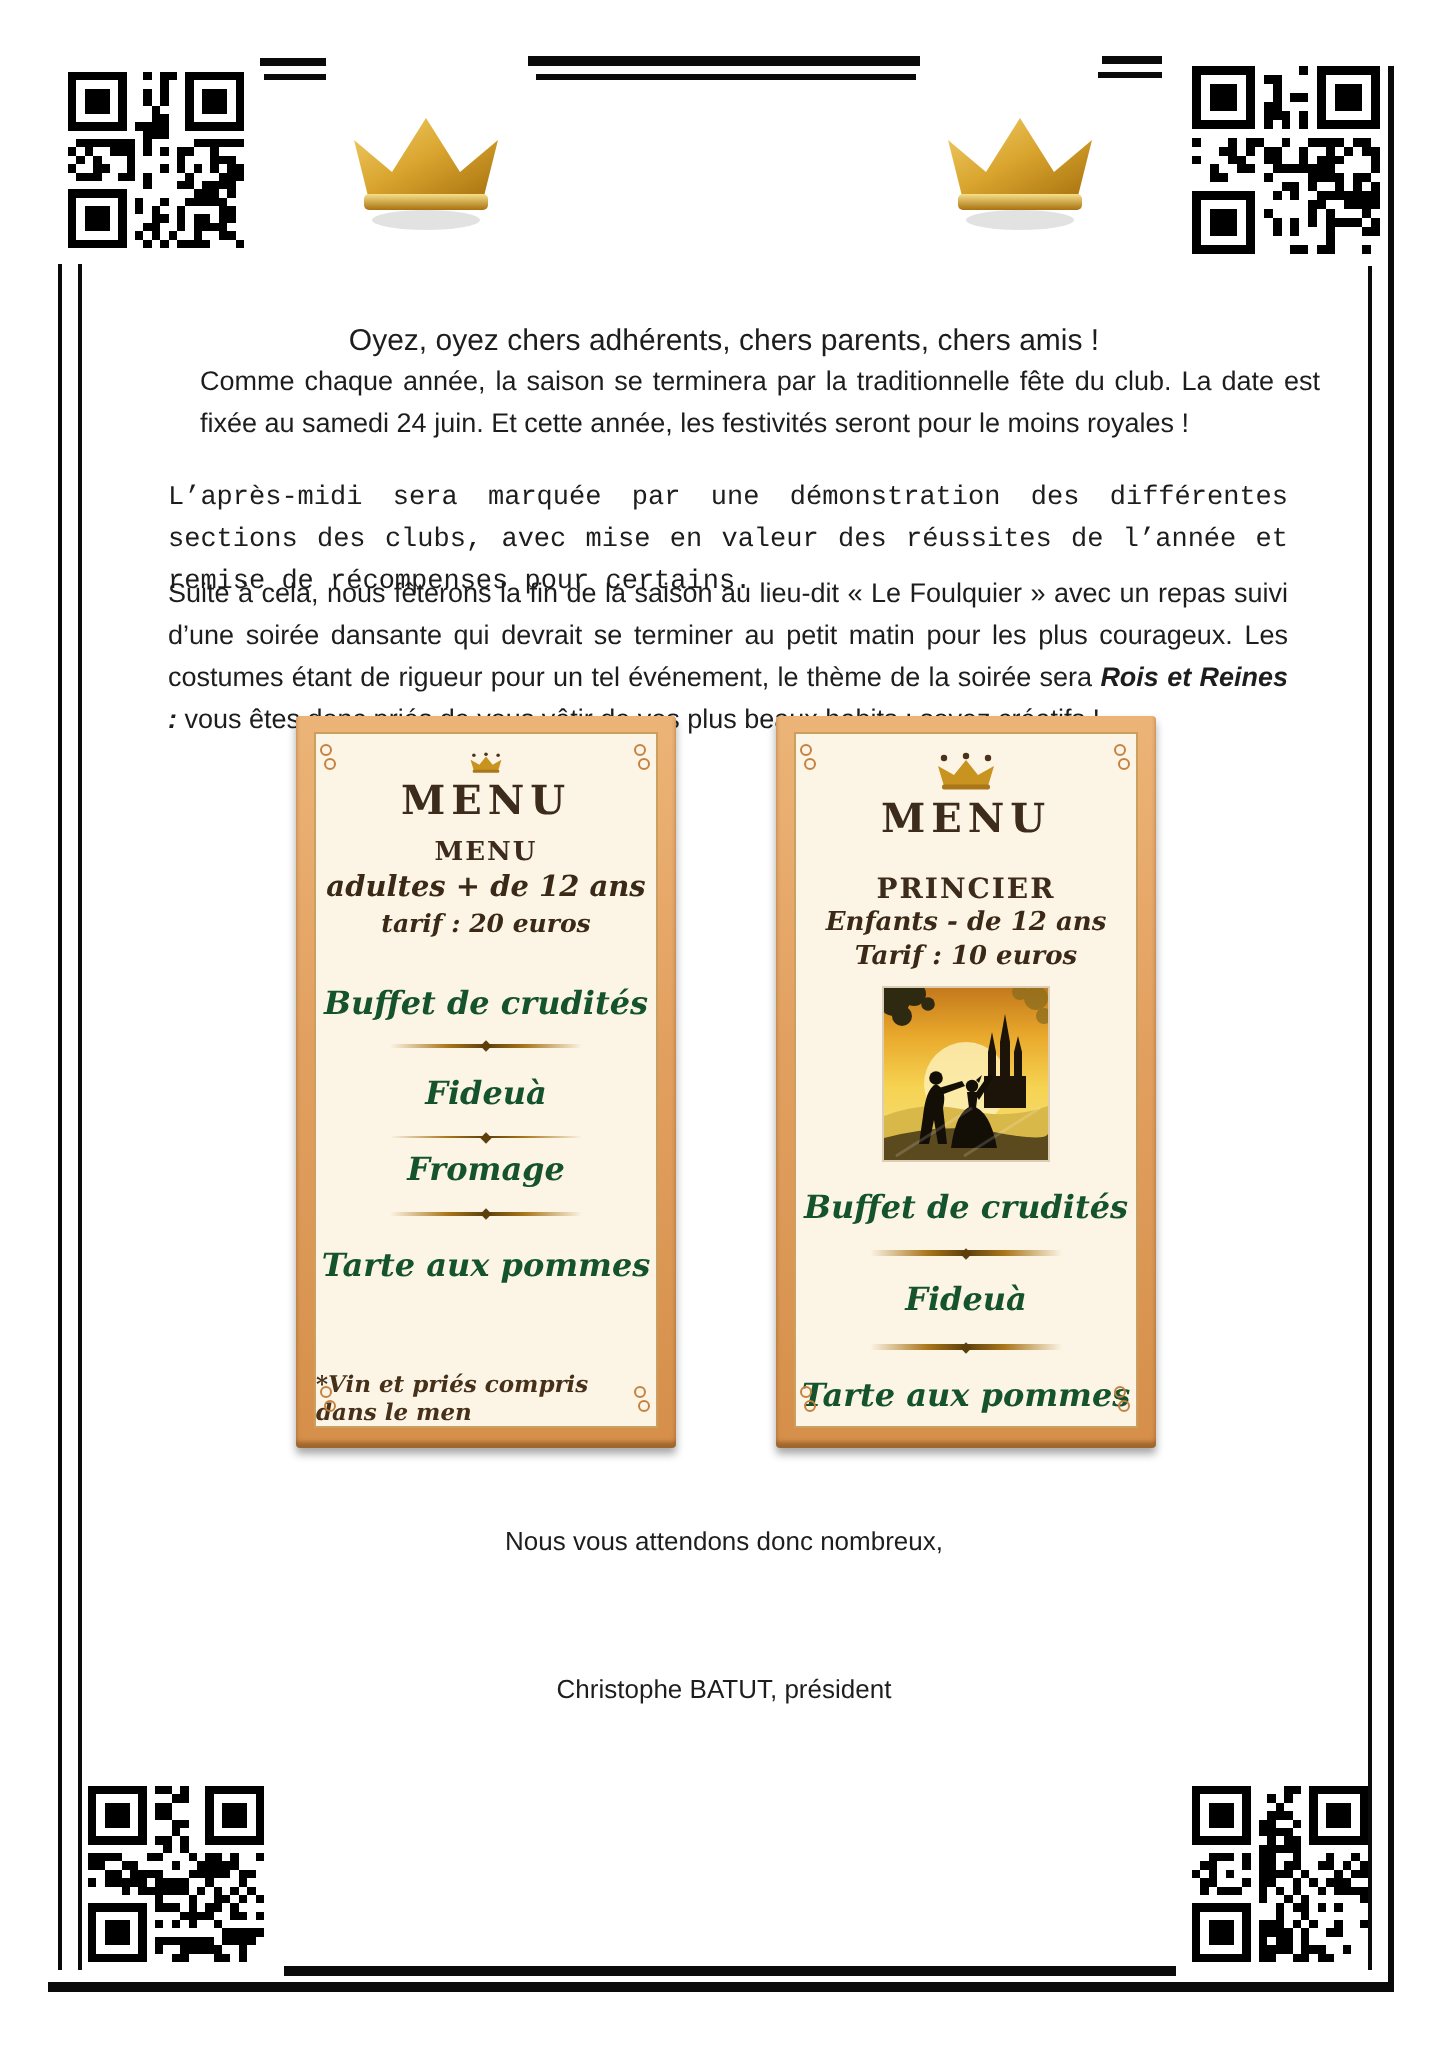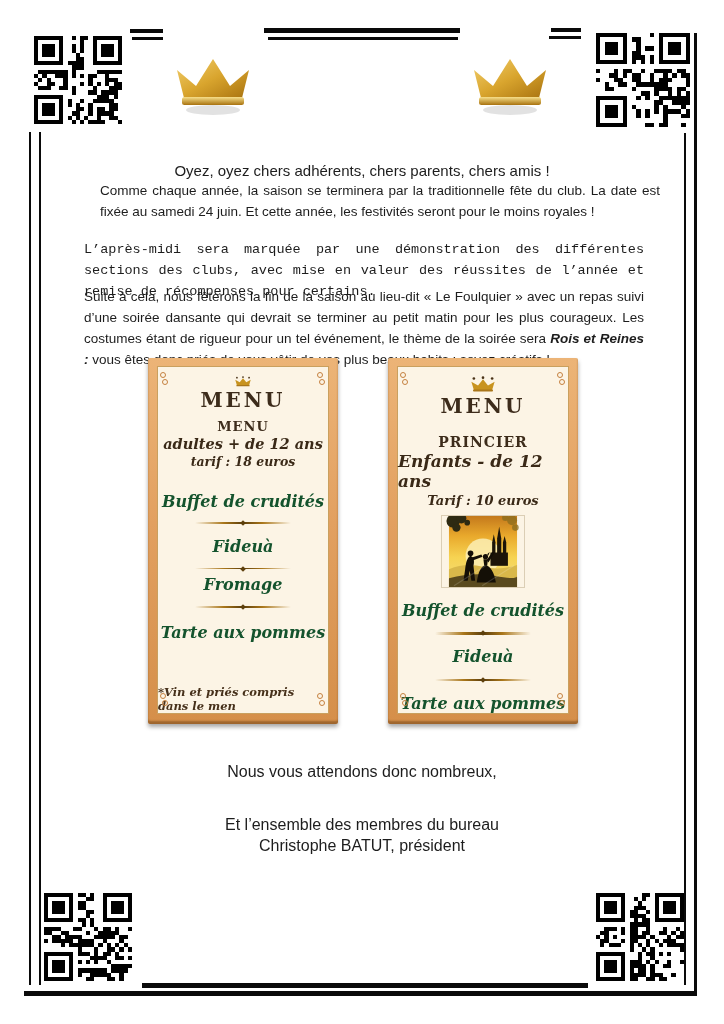--- a/index.html
+++ b/index.html
@@ -42,21 +42,21 @@
   .curl i:nth-child(2){top:7px;left:2px;}
   .curl.tl{left:2px;top:5px;}  .curl.tr{right:2px;top:5px;}
   .curl.bl{left:2px;bottom:5px;} .curl.br{right:2px;bottom:5px;}
 
   .mini-crown{margin-top:9px;}
   .menu-title{font-family:"DejaVu Serif",serif;font-size:20px;letter-spacing:3px;color:#3d2c1b;margin-top:1px;}
   .menu-sub{font-family:"DejaVu Serif",serif;font-size:13px;letter-spacing:1px;color:#3d2c1b;margin-top:7px;}
   .menu-aud{font-family:"DejaVu Serif",serif;font-style:italic;font-size:14.5px;color:#3a2917;margin-top:1px;}
   .menu-price{font-family:"DejaVu Serif",serif;font-style:italic;font-size:12.5px;color:#3a2917;margin-top:2px;}
   .card-princier .menu-sub{font-size:14px;margin-top:16px;}
-  .card-princier .menu-aud{font-size:17px;}
+  .card-princier .menu-aud{font-size:13px;}
   .card-princier .menu-price{font-size:13px;}
   .menu-item{font-family:"DejaVu Serif",serif;font-style:italic;font-size:16px;color:#14532d;}
   .divider{position:relative;width:96px;height:3px;border-radius:2px;
         background:linear-gradient(90deg,rgba(170,120,30,0) 0%,#a9761a 30%,#5d3f0c 50%,#a9761a 70%,rgba(170,120,30,0) 100%);}
   .divider::after{content:"";position:absolute;left:50%;top:50%;width:4px;height:4px;
         transform:translate(-50%,-50%) rotate(45deg);background:#5d3f0c;}
   .menu-note{font-family:"DejaVu Serif",serif;font-style:italic;font-size:11.5px;color:#46301a;}
   .sunset{margin-top:8px;width:82px;height:86px;box-shadow:0 0 0 1px rgba(120,90,40,0.25);}
 
   
@@ -69,21 +69,21 @@
   .card-royal .menu-item.i4{margin-top:15px;}
   .card-royal .menu-note{margin-top:43px;}
   
   .card-princier .menu-item.i1{margin-top:14px;}
   .card-princier .divider.d1{margin-top:12px;}
   .card-princier .menu-item.i2{margin-top:12px;}
   .card-princier .divider.d2{margin-top:13px;}
   .card-princier .menu-item.i3{margin-top:13px;}
 
   
-  .footer-line{position:absolute;left:0;right:0;text-align:center;font-size:16px;}
+  .footer-line{position:absolute;left:0;right:0;text-align:center;font-size:13px;}
   .f1{top:763px;} .f2{top:795px;margin-top:42px;} .f3{top:816px;}
 </style>
 </head>
 <body>
 
 <div class="page">
 
   <div class="mark" style="left:130px;top:29px;width:33px;height:4px;"></div>
   <div class="mark" style="left:132px;top:37px;width:31px;height:3px;"></div>
   <div class="mark" style="left:264px;top:28px;width:196px;height:5px;"></div>
@@ -688,21 +688,21 @@
       <svg class="mini-crown" width="34" height="20" viewBox="0 0 34 20">
         <circle cx="6" cy="3" r="1.6" fill="#4a3318"></circle>
           <circle cx="17" cy="2" r="1.6" fill="#4a3318"></circle>
           <circle cx="28" cy="3" r="1.6" fill="#4a3318"></circle>
         <path d="M6 17 L3 7 L11 11.5 L17 4 L23 11.5 L31 7 L28 17 Z" fill="#c8931f"></path>
         <rect x="5" y="16.2" width="24" height="2.6" rx="1" fill="#a9761a"></rect>
       </svg>
       <div class="menu-title">MENU</div>
       <div class="menu-sub">MENU</div>
       <div class="menu-aud">adultes + de 12 ans</div>
-      <div class="menu-price">tarif : 18 euros</div>
+      <div class="menu-price">tarif : 20 euros</div>
       <div class="menu-item i1">Buffet de crudités</div>
       <div class="divider d1"></div>
       <div class="menu-item i2">Fideuà</div>
       <div class="divider d2"></div>
       <div class="menu-item i3">Fromage</div>
       <div class="divider d3"></div>
       <div class="menu-item i4">Tarte aux pommes</div>
       <div class="menu-note">*Vin et priés compris dans le men</div>
     </div>
   </div>
@@ -784,15 +784,14 @@
       <div class="menu-item i1">Buffet de crudités</div>
       <div class="divider d1"></div>
       <div class="menu-item i2">Fideuà</div>
       <div class="divider d2"></div>
       <div class="menu-item i3">Tarte aux pommes</div>
     </div>
   </div>
 
   <div class="footer-line f1">Nous vous attendons donc nombreux,</div>
   <div class="footer-line f2">Christophe BATUT, président</div>
-  <div class="footer-line f3">Et l’ensemble des membres du bureau</div>
 
 </div>
 
 </body></html>

